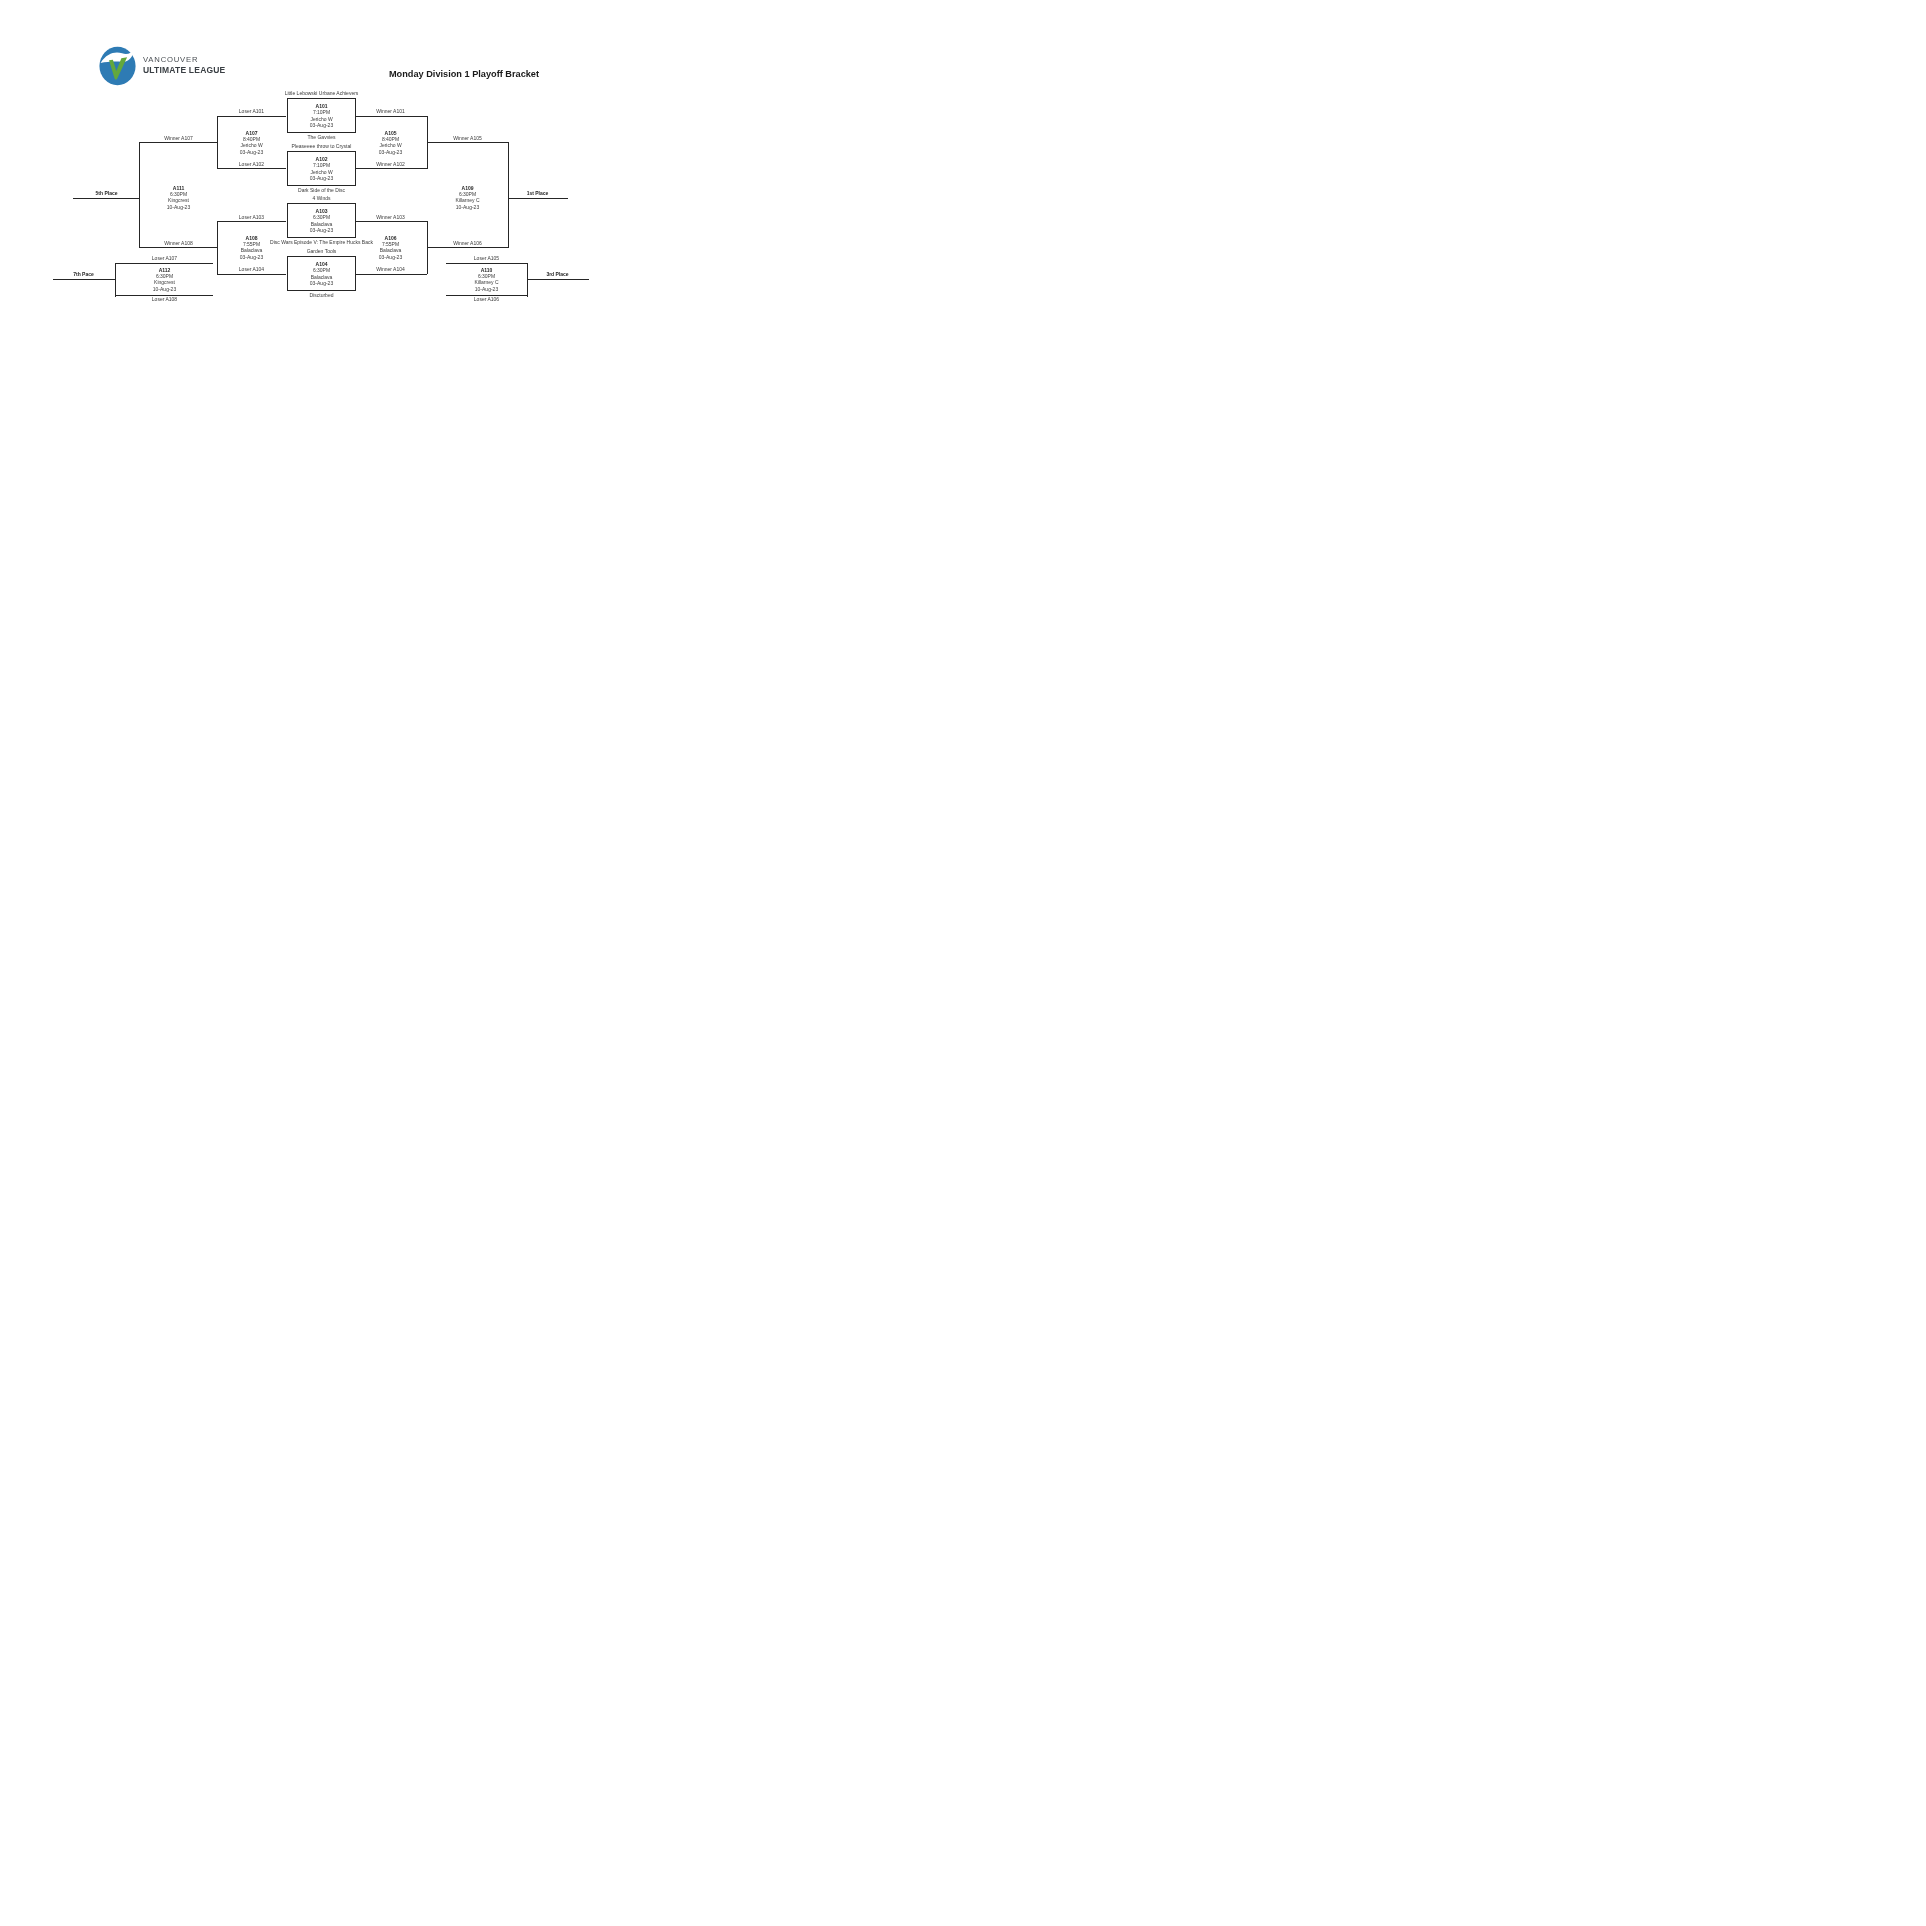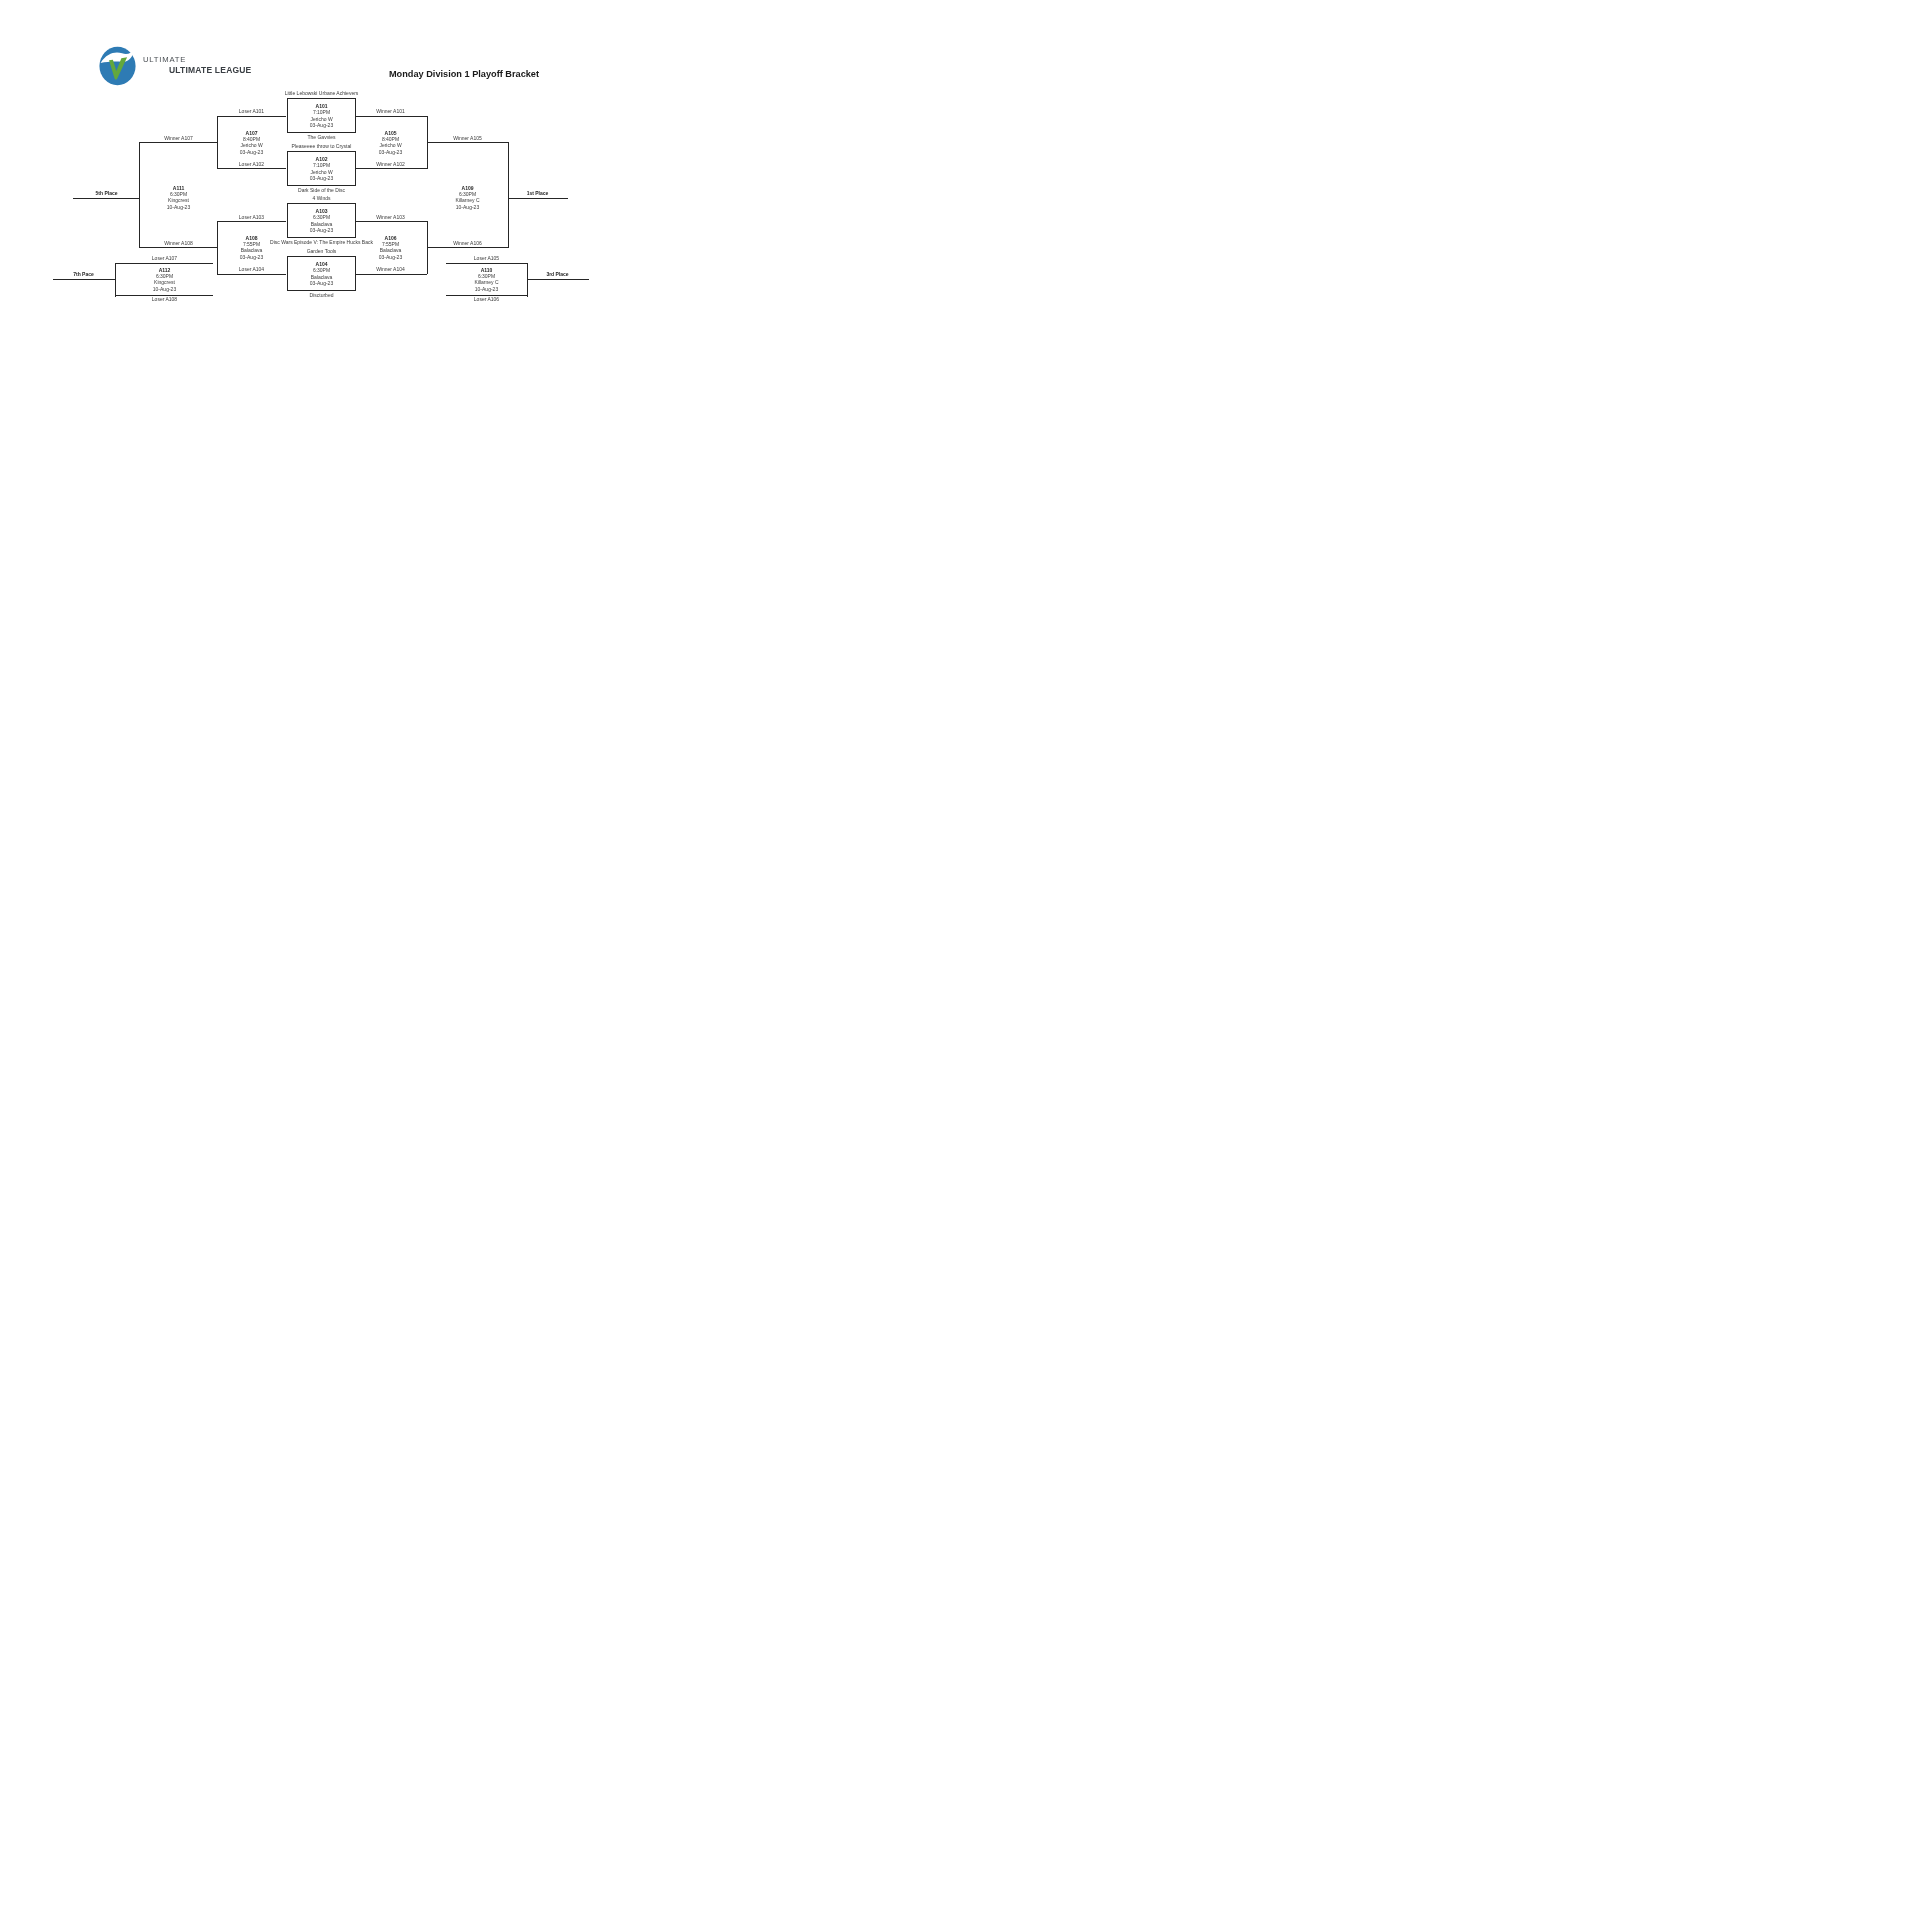--- a/index.html
+++ b/index.html
@@ -23,34 +23,34 @@
   .place{position:absolute;width:69px;text-align:center;font-size:5px;line-height:5.8px;
          font-weight:bold;color:#1f1f1f;}
 
   
   .title{position:absolute;left:360px;top:69px;width:208px;text-align:center;
          font-size:9.2px;font-weight:bold;color:#1a1a1a;}
   .logo{position:absolute;left:98px;top:45px;width:162px;height:43px;}
   .logo svg{position:absolute;left:0;top:0.8px;}
   .logo .word1{position:absolute;left:45px;top:10.4px;font-size:7.7px;letter-spacing:0.8px;color:#4a4f54;}
   .logo .word2{position:absolute;left:45px;top:20px;font-size:8.5px;font-weight:bold;
-               letter-spacing:0.2px;color:#3a3f44;margin-left:26px;}
+               letter-spacing:0.2px;color:#3a3f44;}
 </style>
 </head>
 <body>
 
 <div class="canvas">
 
   <div class="logo">
     <svg width="39" height="40" viewBox="0 0 100 104">
       <ellipse cx="50" cy="52" rx="47" ry="50" fill="#2e7bb4"></ellipse>
       <path d="M6 44 C 22 18, 45 13, 62 19 C 75 23, 86 19, 94 9 C 90 30, 77 43, 61 41 C 44 39, 24 40, 6 44 Z" fill="#ffffff"></path>
       <path d="M28 37 L42 83 C 44 89 48 89 50 83 L75 29 L60 32 L47 65 L38 36 Z" fill="#63a83c"></path>
     </svg>
-    <div class="word1">ULTIMATE</div>
+    <div class="word1">VANCOUVER</div>
     <div class="word2">ULTIMATE LEAGUE</div>
   </div>
   <div class="title">Monday Division 1 Playoff Bracket</div>
 
   <div class="team" style="left:252px;top:91px;">Little Lebowski Urbane Achievers</div>
   <div class="game boxed" style="left:287px;top:98px;">
     <div class="code">A101</div>
     <div>7:10PM</div>
     <div>Jericho W</div>
     <div>03-Aug-23</div>

